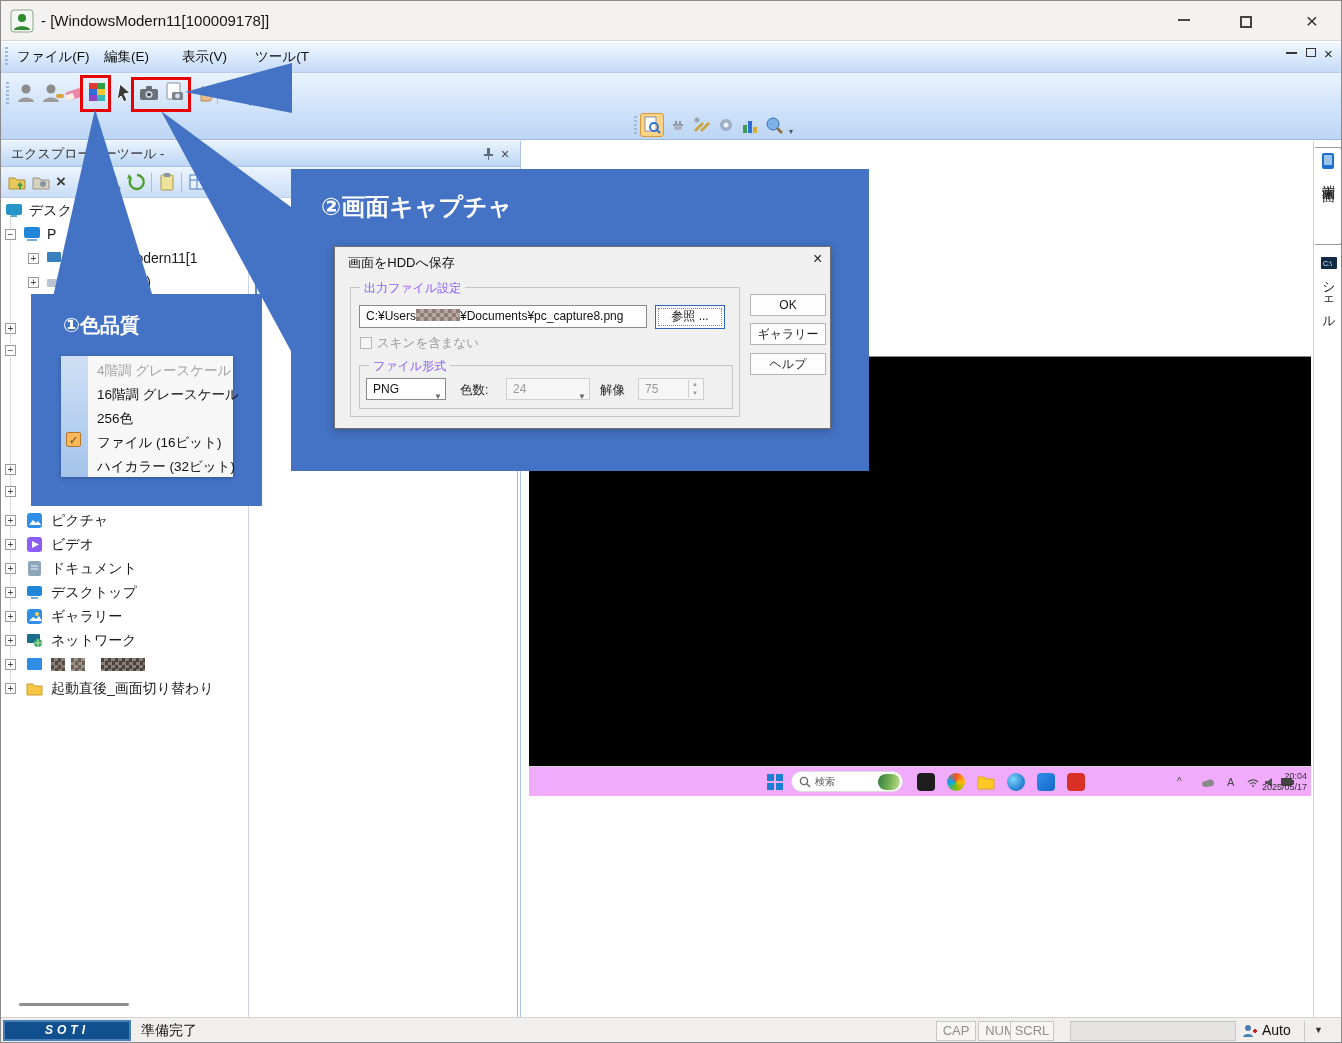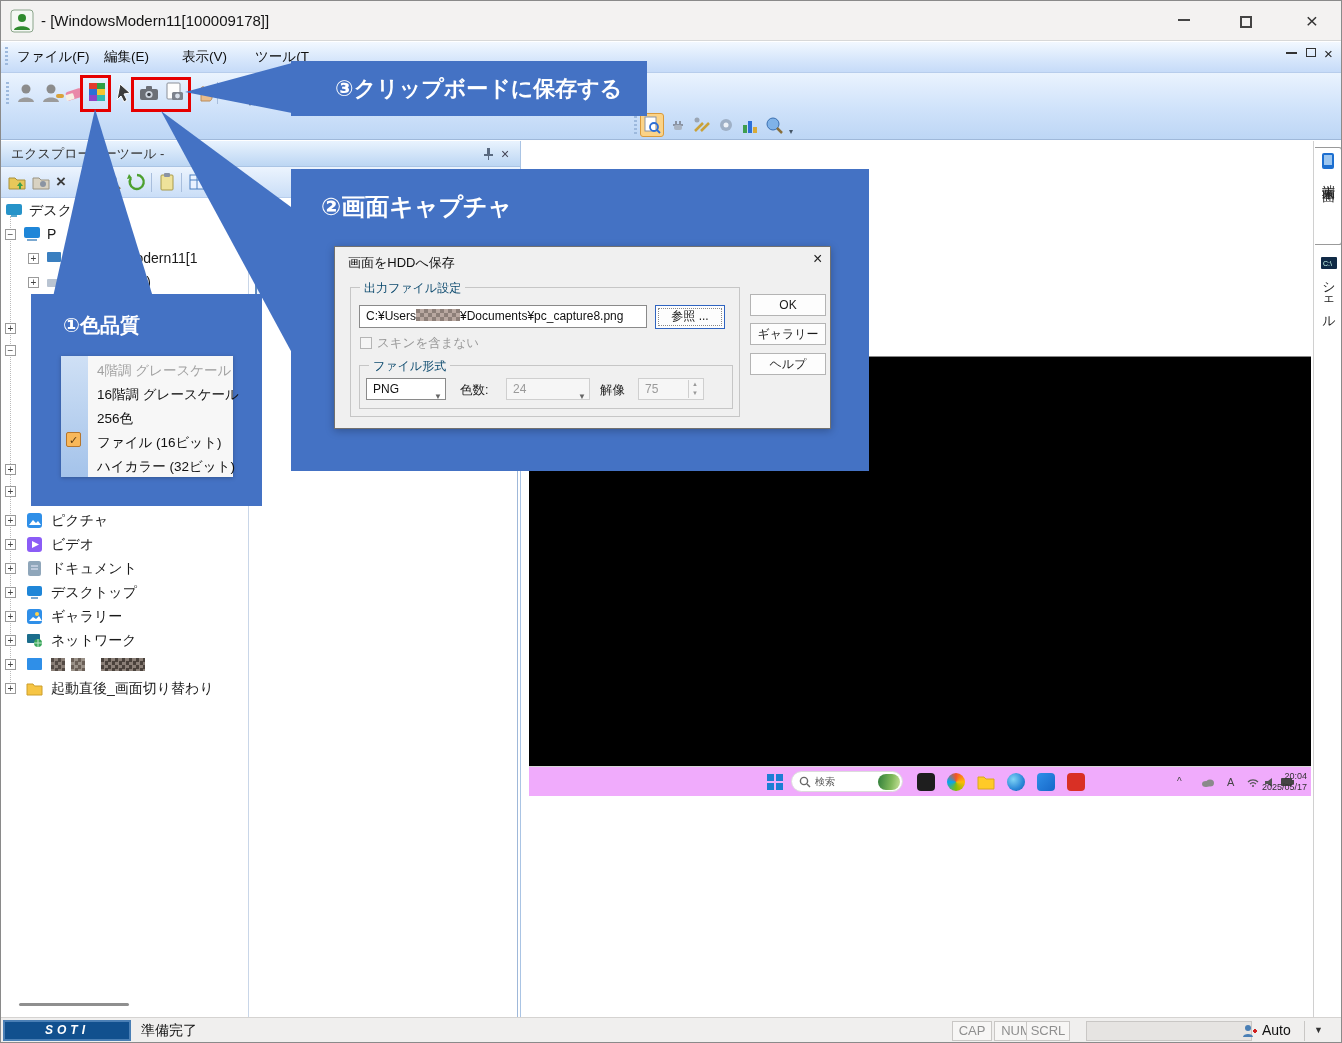--- a/index.html
+++ b/index.html
@@ -47,26 +47,26 @@
   .taskbar{left:7px;top:625px;width:782px;height:30px;background:#f0abfc;border-top:1px solid #d7d7d7;}
   .tb-ico{position:absolute;top:6px;width:18px;height:18px;border-radius:4px;}
   .tray-ico{position:absolute;top:9px;font-size:10px;color:#444;}
   
   .sidetabs{left:1312px;top:140px;width:30px;height:876px;background:#fff;border-left:1px solid #d0d0d0;}
   .vtab{position:absolute;left:1px;width:27px;text-align:center;}
   .vtext{writing-mode:vertical-rl;font-size:13px;color:#222;letter-spacing:2px;}
   
   .statusbar{left:0;top:1016px;width:100%;height:27px;background:#f0efee;border-top:1px solid #d5d3d1;font-size:13px;}
   .keybox{position:absolute;top:3px;height:20px;border:1px solid #c9c7c5;background:#f7f6f5;
-    color:#8f8f8f;font-size:13px;text-align:center;line-height:18px;margin-left:16px;}
+    color:#8f8f8f;font-size:13px;text-align:center;line-height:18px;}
   
   .dialog{left:333px;top:245px;width:497px;height:183px;background:#f0f0f0;border:1px solid #707070;
     box-shadow:0 2px 8px rgba(0,0,0,.25);font-size:12.5px;}
   .groupbox{position:absolute;border:1px solid #c6c6c6;}
-  .grouplabel{position:absolute;top:-8px;left:9px;background:#f0f0f0;padding:0 4px;font-size:12px;color:#0c4a6e;}
+  .grouplabel{position:absolute;top:-8px;left:9px;background:#f0f0f0;padding:0 4px;font-size:12px;color:#8b5cf6;}
   .dlgbtn{position:absolute;width:76px;height:22px;background:#fdfdfd;border:1px solid #b4b4b4;
     font-size:12px;text-align:center;line-height:20px;color:#1a1a1a;}
   .field{position:absolute;background:#fff;border:1px solid #8a8a8a;font-size:12px;line-height:21px;
     white-space:nowrap;overflow:hidden;}
   .dis{background:#f6f6f6;border:1px solid #cfcfcf;color:#9a9a9a;}
   .redact{display:inline-block;width:44px;height:12px;vertical-align:-1px;
     background:repeating-conic-gradient(#b9a8a0 0 25%,#8d7f78 0 50%) 0 0/8px 8px;}
   .chev{position:absolute;right:3px;top:7px;font-size:8px;color:#666;}
   
   .callout{background:#4472C4;color:#fff;font-weight:bold;}
@@ -496,23 +496,20 @@
     <span class="abs" style="left:1313px;top:7px;font-size:9px;color:#333">▼</span>
   </div>
 
   <div class="abs redbox" style="left:79px;top:74px;width:31px;height:37px"></div>
   <div class="abs redbox" style="left:130px;top:76px;width:60px;height:35px"></div>
 
   <div class="abs wedge" style="left:52px;top:108px;width:100px;height:188px;clip-path:polygon(42% 0,0 100%,100% 100%)"></div>
   <div class="abs wedge" style="left:160px;top:110px;width:131px;height:242px;clip-path:polygon(0 0,100% 40%,100% 100%)"></div>
   <div class="abs wedge" style="left:184px;top:62px;width:107px;height:50px;clip-path:polygon(0 58%,100% 0,100% 100%)"></div>
 
-  <div class="abs callout" style="left:290px;top:60px;width:356px;height:55px;font-size:22px;line-height:55px;padding-left:44px">
-    <span>③クリップボードに保存する</span>
-  </div>
 
   <div class="abs callout" style="left:290px;top:168px;width:578px;height:302px">
     <div style="position:absolute;left:30px;top:22px;font-size:24px">②画面キャプチャ</div>
   </div>
 
   <div class="abs callout" style="left:30px;top:293px;width:231px;height:212px">
     <div style="position:absolute;left:32px;top:18px;font-size:20px">①色品質</div>
     <div class="abs menu-pop">
       <div class="gutter"></div>
       <span class="mrow" style="top:6px;color:#a2a2a2">4階調 グレースケール</span>

